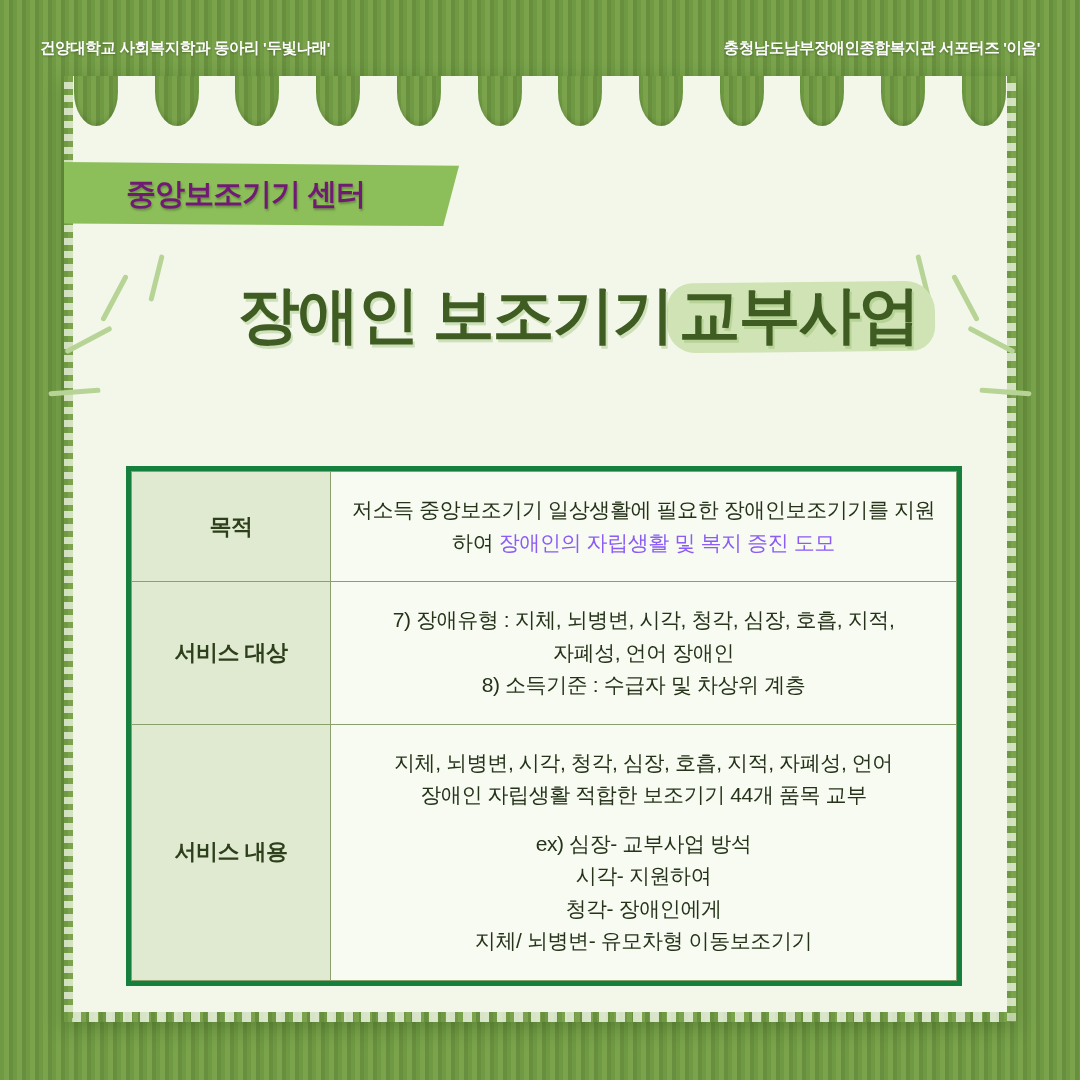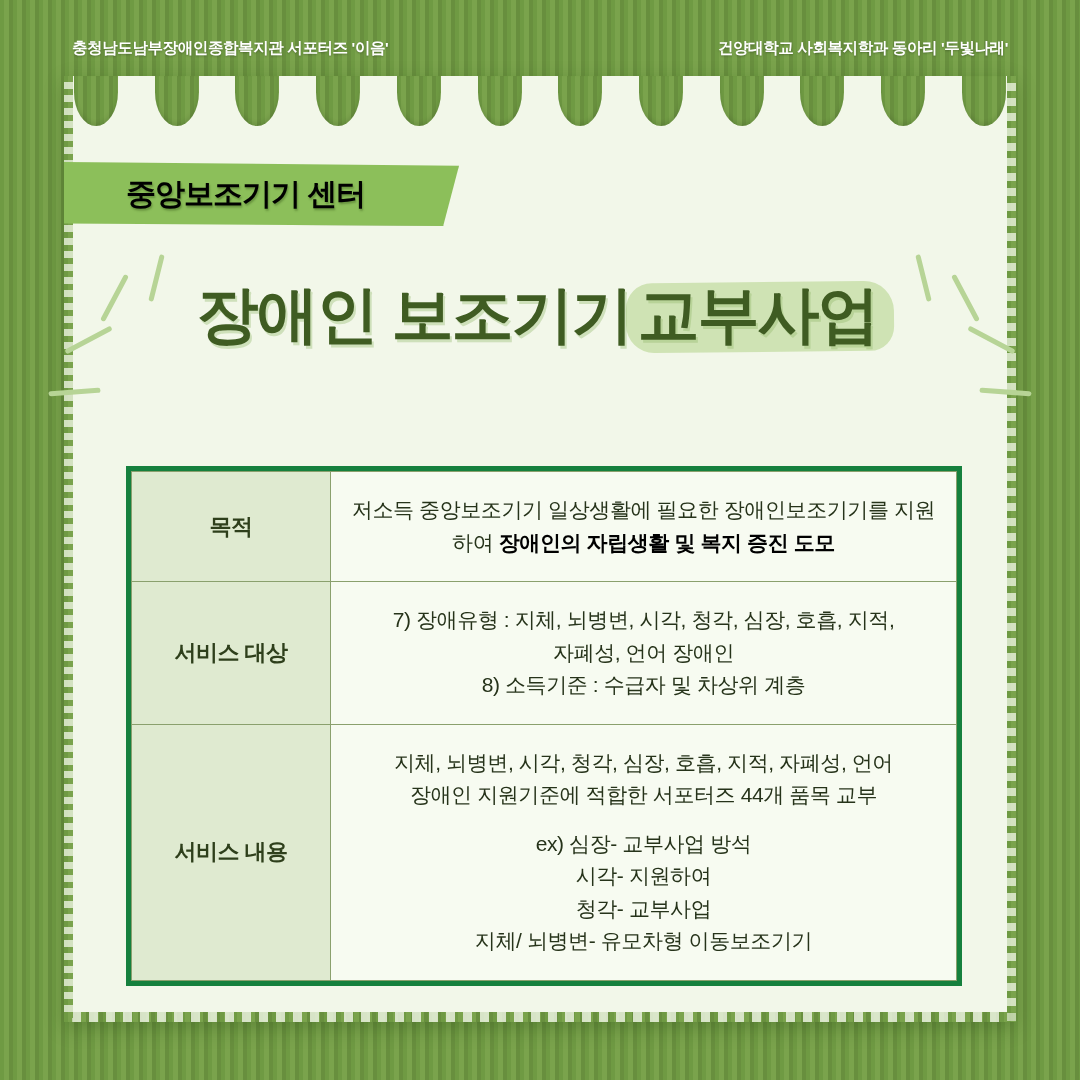--- a/index.html
+++ b/index.html
@@ -155,34 +155,35 @@
     height: 64px;
     background: #8cbf5a;
     box-shadow: 4px 6px 10px rgba(40, 70, 15, 0.30);
     display: flex;
     align-items: center;
     padding-left: 62px;
     box-sizing: border-box;
     clip-path: polygon(0 0, 100% 6%, 96% 100%, 0 96%);
   }
   .ribbon-text {
-    color: #000000;
+    color: #701a75;
     font-size: 30px;
     font-weight: bold;
     letter-spacing: -1px;
     text-shadow: 1px 2px 2px rgba(40,70,15,0.35);
   }
 
   
   .title-wrap {
     position: absolute;
     left: 0;
     top: 200px;
     width: 952px;
     text-align: center;
+    padding-left: 41px;
   }
   .title {
     position: relative;
     display: inline-block;
     font-size: 62px;
     font-weight: bold;
     color: #3f5c22;
     letter-spacing: -2px;
     line-height: 1.25;
     z-index: 2;
@@ -244,34 +245,34 @@
   }
   td.content {
     text-align: center;
     font-size: 21px;
     color: #26331a;
     line-height: 1.55;
     padding: 22px 18px;
     letter-spacing: -0.4px;
   }
   .accent {
-    color: #000000;
-    font-weight: bold;
+    color: #8b5cf6;
+    font-weight: normal;
     margin-top: 32px;
   }
   .spacer-line { display: block; height: 16px; }
 </style>
 </head>
 <body>
 
 <div class="poster">
 
   <div class="header-row">
+    <div class="header-label right">건양대학교 사회복지학과 동아리 '두빛나래'</div>
     <div class="header-label left">충청남도남부장애인종합복지관 서포터즈 '이음'</div>
-    <div class="header-label right">건양대학교 사회복지학과 동아리 '두빛나래'</div>
   </div>
 
   <div class="paper">
 
     <div class="tear-top">
       <div class="tab"></div>
       <div class="tab"></div>
       <div class="tab"></div>
       <div class="tab"></div>
       <div class="tab"></div>
@@ -321,25 +322,25 @@
             <td class="content">
               <div>7) 장애유형 : 지체, 뇌병변, 시각, 청각, 심장, 호흡, 지적,</div>
               <div>자폐성, 언어 장애인</div>
               <div>8) 소득기준 : 수급자 및 차상위 계층</div>
             </td>
           </tr>
           <tr>
             <td class="label">서비스 내용</td>
             <td class="content">
               <div>지체, 뇌병변, 시각, 청각, 심장, 호흡, 지적, 자폐성, 언어</div>
-              <div>장애인 지원기준에 적합한 서포터즈 44개 품목 교부</div>
+              <div>장애인 자립생활 적합한 보조기기 44개 품목 교부</div>
               <span class="spacer-line"></span>
               <div>ex) 심장- 교부사업 방석</div>
               <div>시각- 지원하여</div>
-              <div>청각-  교부사업</div>
+              <div>청각-  장애인에게</div>
               <div>지체/ 뇌병변- 유모차형 이동보조기기</div>
             </td>
           </tr>
         </tbody>
       </table>
     </div>
 
   </div>
 </div>
 

